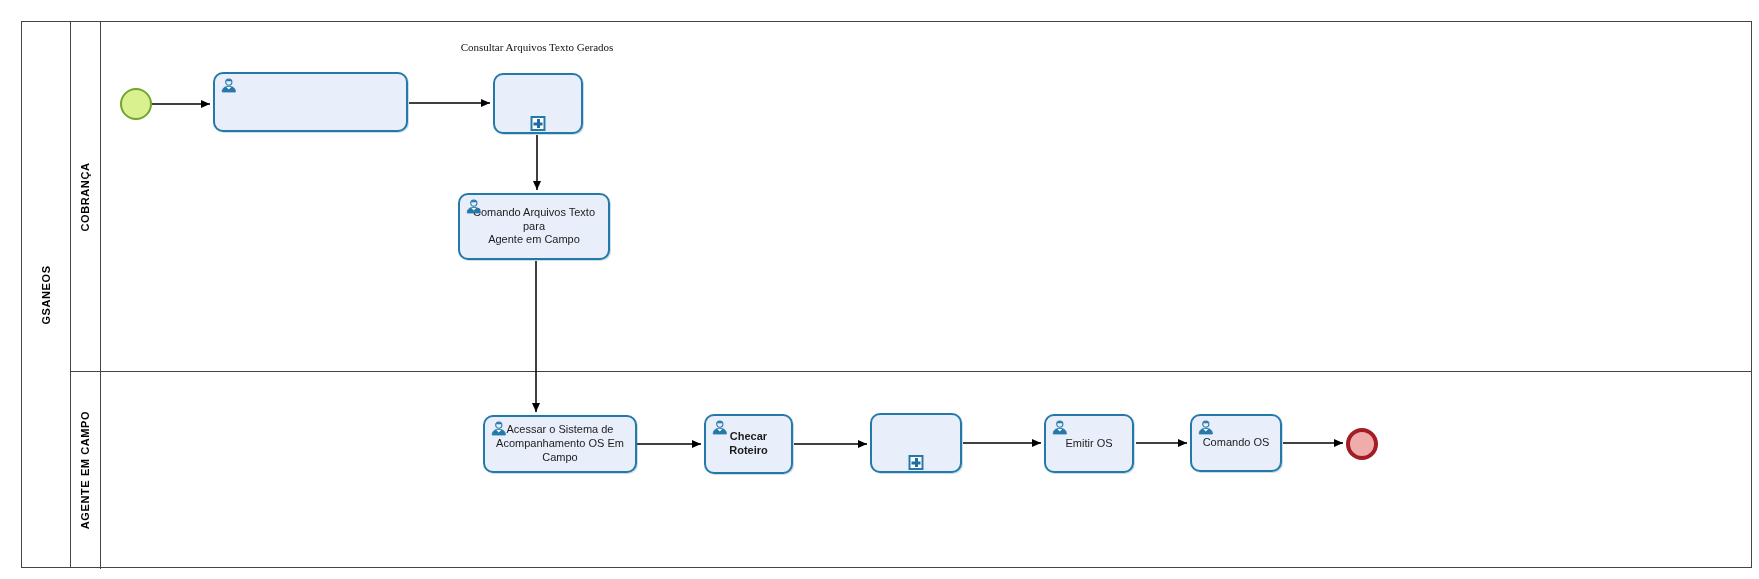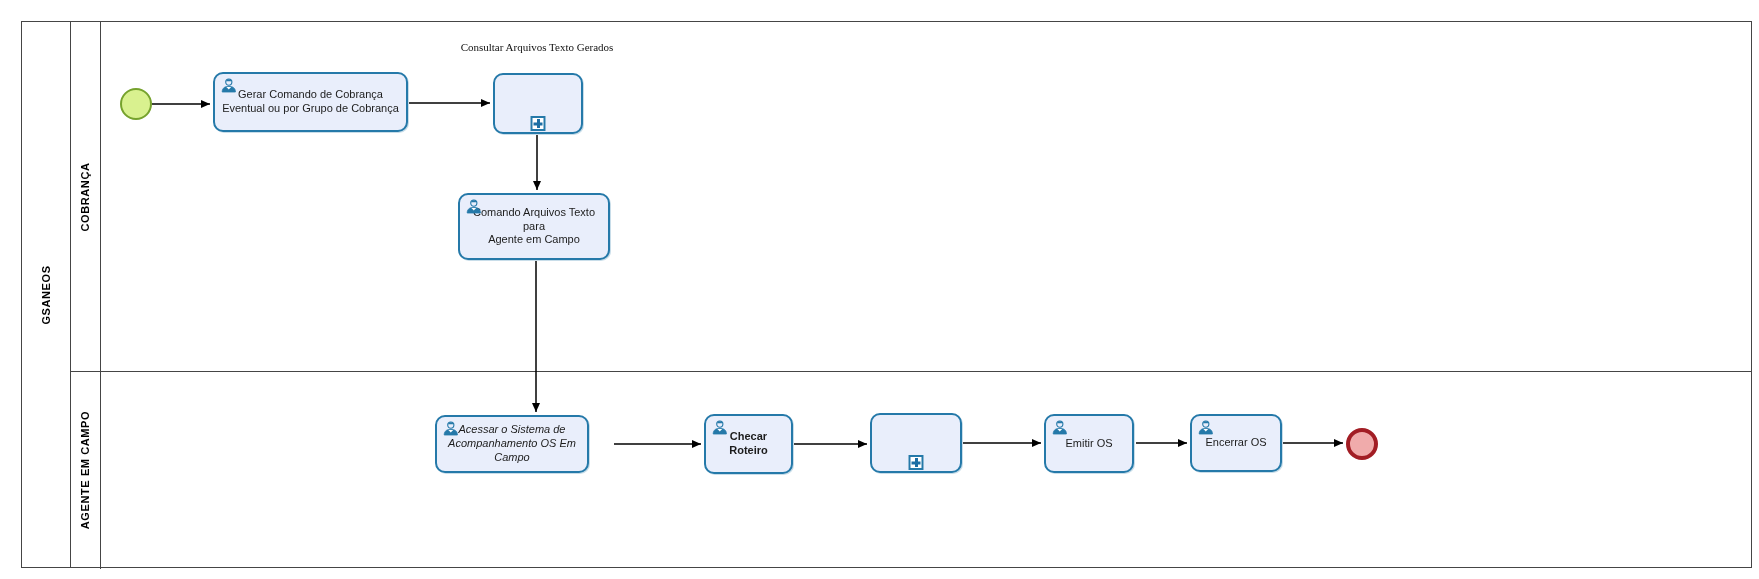--- a/index.html
+++ b/index.html
@@ -86,43 +86,41 @@
 
   <div class="node task" style="left:213px;top:72px;width:195px;height:60px;">
     <span class="task-icon">
       <svg width="17" height="15" viewBox="0 0 17 15">
         <path d="M2.2 14 C2.2 9.6 5.2 8.4 8.8 8.4 C12.4 8.4 15.4 9.6 15.4 14 Z" fill="#2579a9" stroke="#2579a9" stroke-width="0.8"></path>
         <path d="M6.4 8.9 L8.8 11.4 L11.2 8.9" fill="#ffffff" stroke="none"></path>
         <circle cx="8.8" cy="4.1" r="3.1" fill="#e9eefb" stroke="#2579a9" stroke-width="1.1"></circle>
         <path d="M5.9 3.2 A3.1 3.1 0 0 1 11.7 3.2 Z" fill="#2579a9"></path>
       </svg>
     </span>
-    <span class="task-label">Gerar Comando de Cobrança
-Eventual ou por Grupo de Cobrança</span>
   </div>
 
   <div class="node task" style="left:493px;top:73px;width:90px;height:61px;">
     <span class="sub-marker"></span>
   </div>
   <div class="float-label" style="left:437px;top:40px;width:200px;">Consultar Arquivos Texto Gerados</div>
 
   <div class="node task" style="left:458px;top:193px;width:152px;height:67px;">
     <span class="task-icon">
       <svg width="17" height="15" viewBox="0 0 17 15">
         <path d="M2.2 14 C2.2 9.6 5.2 8.4 8.8 8.4 C12.4 8.4 15.4 9.6 15.4 14 Z" fill="#2579a9" stroke="#2579a9" stroke-width="0.8"></path>
         <path d="M6.4 8.9 L8.8 11.4 L11.2 8.9" fill="#ffffff" stroke="none"></path>
         <circle cx="8.8" cy="4.1" r="3.1" fill="#e9eefb" stroke="#2579a9" stroke-width="1.1"></circle>
         <path d="M5.9 3.2 A3.1 3.1 0 0 1 11.7 3.2 Z" fill="#2579a9"></path>
       </svg>
     </span>
     <span class="task-label">Comando Arquivos Texto para
 Agente em Campo</span>
   </div>
 
-  <div class="node task" style="left:435px;top:415px;width:154px;height:58px;font-style:italic;">
+  <div class="node task" style="left:483px;top:415px;width:154px;height:58px;">
     <span class="task-icon">
       <svg width="17" height="15" viewBox="0 0 17 15">
         <path d="M2.2 14 C2.2 9.6 5.2 8.4 8.8 8.4 C12.4 8.4 15.4 9.6 15.4 14 Z" fill="#2579a9" stroke="#2579a9" stroke-width="0.8"></path>
         <path d="M6.4 8.9 L8.8 11.4 L11.2 8.9" fill="#ffffff" stroke="none"></path>
         <circle cx="8.8" cy="4.1" r="3.1" fill="#e9eefb" stroke="#2579a9" stroke-width="1.1"></circle>
         <path d="M5.9 3.2 A3.1 3.1 0 0 1 11.7 3.2 Z" fill="#2579a9"></path>
       </svg>
     </span>
     <span class="task-label">Acessar o Sistema de
 Acompanhamento OS Em
@@ -159,16 +157,16 @@
 
   <div class="node task" style="left:1190px;top:414px;width:92px;height:58px;">
     <span class="task-icon">
       <svg width="17" height="15" viewBox="0 0 17 15">
         <path d="M2.2 14 C2.2 9.6 5.2 8.4 8.8 8.4 C12.4 8.4 15.4 9.6 15.4 14 Z" fill="#2579a9" stroke="#2579a9" stroke-width="0.8"></path>
         <path d="M6.4 8.9 L8.8 11.4 L11.2 8.9" fill="#ffffff" stroke="none"></path>
         <circle cx="8.8" cy="4.1" r="3.1" fill="#e9eefb" stroke="#2579a9" stroke-width="1.1"></circle>
         <path d="M5.9 3.2 A3.1 3.1 0 0 1 11.7 3.2 Z" fill="#2579a9"></path>
       </svg>
     </span>
-    <span class="task-label">Encerrar OS</span>
+    <span class="task-label">Comando OS</span>
   </div>
 
 </div>
 
 </body></html>

